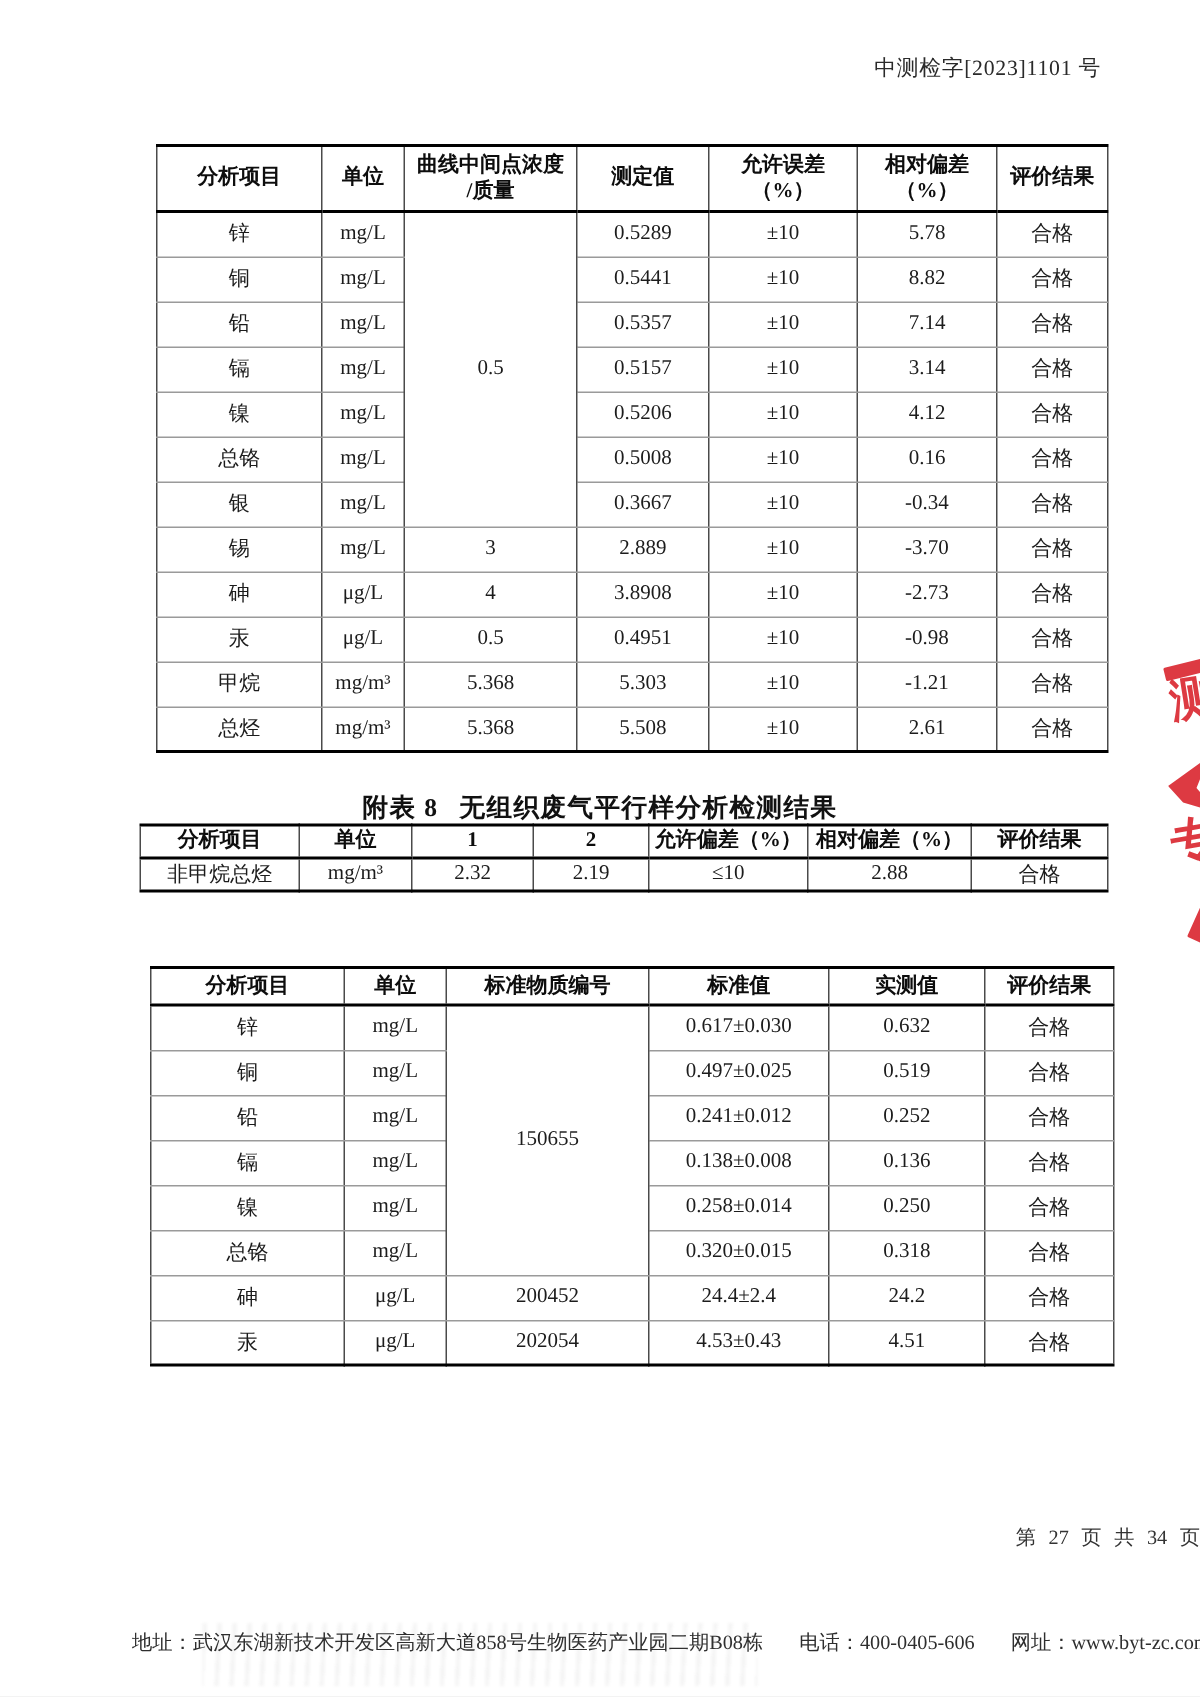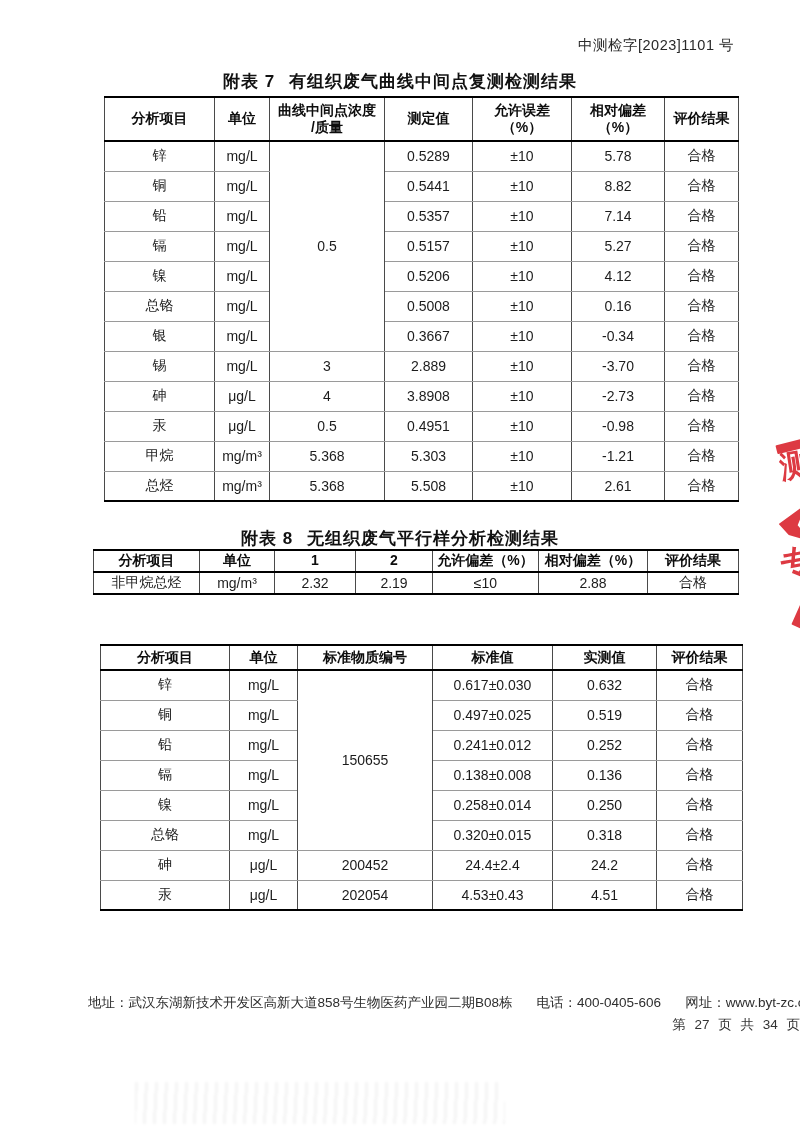--- a/index.html
+++ b/index.html
@@ -1,20 +1,20 @@
 <!DOCTYPE html>
 <html><head>
 <meta charset="utf-8">
 <style>
   * { margin:0; padding:0; box-sizing:border-box; }
   html,body { background:#e9e9e9; }
   .page {
     position:relative; width:800px; height:1131px; margin:0 auto;
     background:#ffffff; overflow:hidden;
-    font-family:Liberation Sans, sans-serif;
+    font-family:Liberation Serif, serif;
     color:#1c1c1c;
   }
   .doc-number {
     position:absolute; top:36px; right:66px;
     font-size:14.5px; letter-spacing:0.5px; color:#2a2a2a;
   }
   .tbl-title {
     position:absolute; left:0; width:800px; text-align:center;
     font-size:17px; font-weight:bold; color:#111; letter-spacing:1px;
   }
@@ -42,21 +42,21 @@
   table.t8 thead th { height:22px; }
   table.t8 td { height:20px; }
   table.t9 { left:84px; top:644px; width:642px; }
   table.t9 thead th { height:25px; }
   table.t9 td { height:30px; }
   .page-number {
     position:absolute; top:1016px; left:0; width:800px; text-align:right;
     font-size:13.5px; color:#333; word-spacing:5px;
   }
   .footer-line {
-    position:absolute; top:994px; left:88px; width:650px;
+    position:absolute; top:1086px; left:88px; width:650px;
     display:flex; gap:24px; font-size:13.5px; color:#2e2e2e; white-space:nowrap;
   }
   
   .stamp { position:absolute; color:#dd3a42; }
   .stamp-bar-top {
     top:441px; right:-12px; width:36px; height:9px;
     background:#dd3a42; transform:rotate(-14deg); border-radius:1px;
   }
   .stamp-glyph-top {
     top:450px; right:-11px; font-size:31px; font-weight:bold;
@@ -82,21 +82,20 @@
     filter:blur(1.2px); opacity:0.55;
   }
 </style>
 </head>
 <body>
 
 <div class="page">
 
   <div class="doc-number">中测检字[2023]1101 号</div>
 
-  <div class="tbl-title" style="top:70px;"><span>附表 7</span><span class="title-gap"></span><span>有组织废气曲线中间点复测检测结果</span></div>
 
   <table class="t t7">
     <colgroup>
       <col style="width:110px">
         <col style="width:55px">
         <col style="width:115px">
       <col style="width:88px">
         <col style="width:99px">
         <col style="width:93px">
         <col style="width:74px">
@@ -139,21 +138,21 @@
         <td>0.5357</td>
         <td>±10</td>
         <td>7.14</td>
         <td>合格</td>
       </tr>
       <tr>
         <td>镉</td>
         <td>mg/L</td>
         <td>0.5157</td>
         <td>±10</td>
-        <td>5.27</td>
+        <td>3.14</td>
         <td>合格</td>
       </tr>
       <tr>
         <td>镍</td>
         <td>mg/L</td>
         <td>0.5206</td>
         <td>±10</td>
         <td>4.12</td>
         <td>合格</td>
       </tr>

